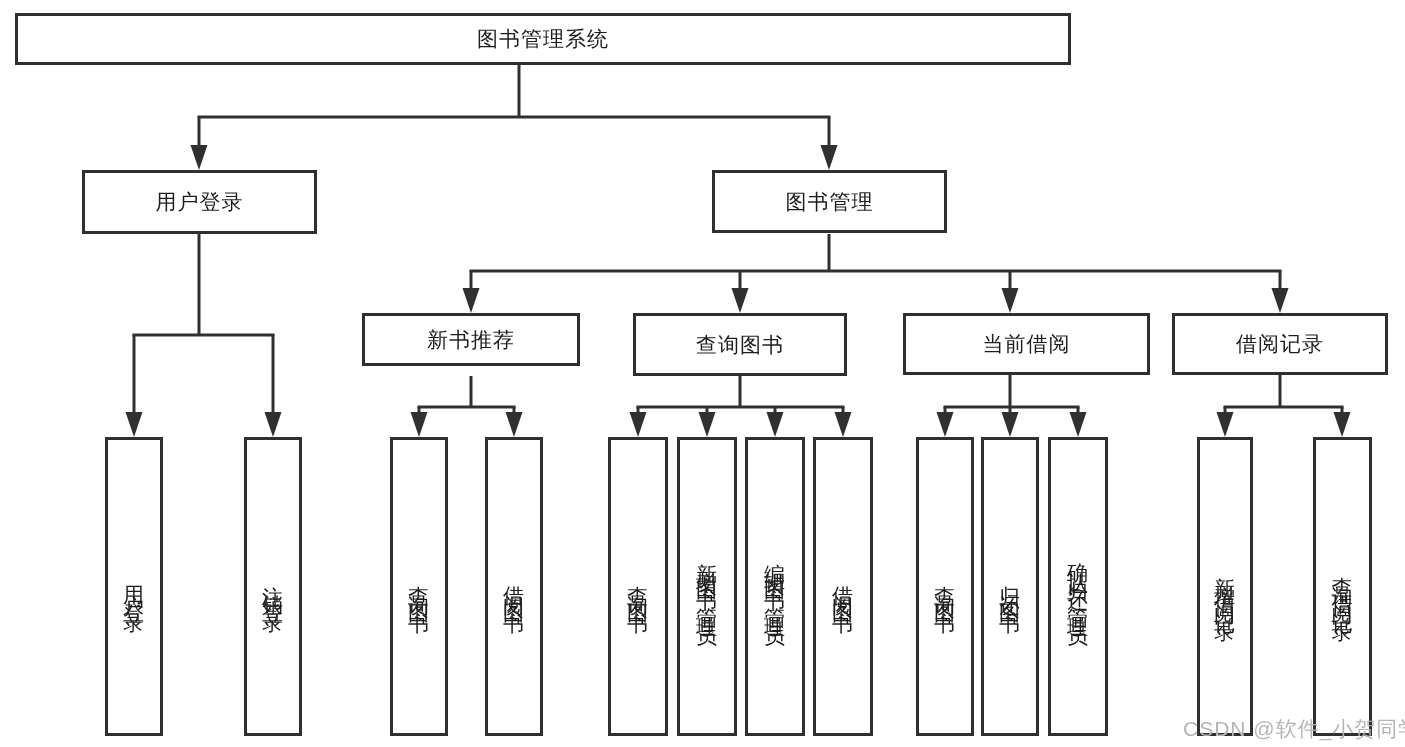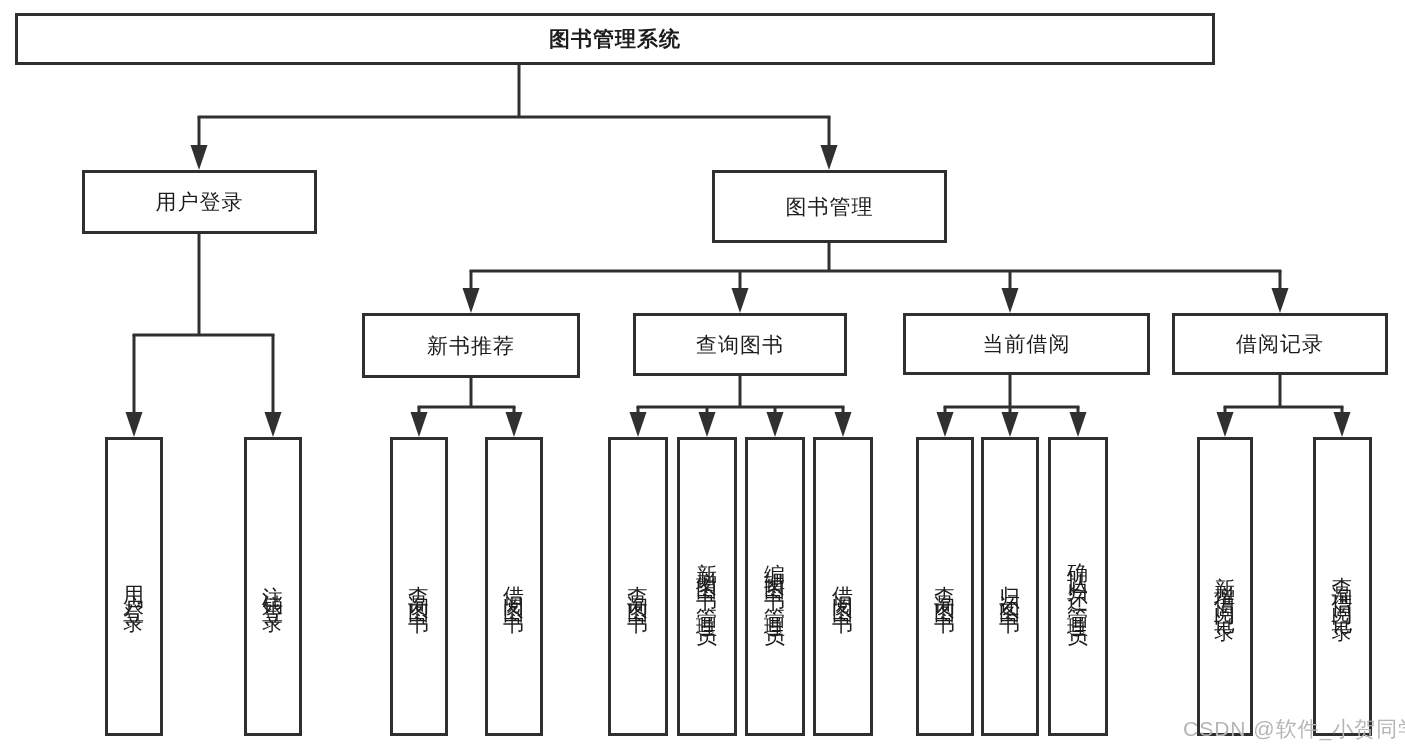--- a/index.html
+++ b/index.html
@@ -133,32 +133,32 @@
     <g>
       <line x1="1280" y1="375" x2="1280" y2="407"></line>
       <line x1="1223.5" y1="407" x2="1343.5" y2="407"></line>
       <line x1="1225" y1="407" x2="1225" y2="420"></line>
       <polygon points="1216.5,412 1233.5,412 1225,437"></polygon>
       <line x1="1342" y1="407" x2="1342" y2="420"></line>
       <polygon points="1333.5,412 1350.5,412 1342,437"></polygon>
     </g>
   </svg>
 
-  <div class="node" style="left:15px; top:13px; width:1200px; height:52px;font-weight:bold;">
+  <div class="node" style="left:15px; top:13px; width:1056px; height:52px;">
     <span class="label">图书管理系统</span>
   </div>
 
   <div class="node" style="left:82px; top:170px; width:235px; height:64px;">
     <span class="label">用户登录</span>
   </div>
-  <div class="node" style="left:712px; top:170px; width:235px; height:73px;">
+  <div class="node" style="left:712px; top:170px; width:235px; height:63px;">
     <span class="label">图书管理</span>
   </div>
 
-  <div class="node" style="left:362px; top:313px; width:218px; height:65px;">
+  <div class="node" style="left:362px; top:313px; width:218px; height:53px;">
     <span class="label">新书推荐</span>
   </div>
   <div class="node" style="left:633px; top:313px; width:214px; height:63px;">
     <span class="label">查询图书</span>
   </div>
   <div class="node" style="left:903px; top:313px; width:247px; height:62px;">
     <span class="label">当前借阅</span>
   </div>
   <div class="node" style="left:1172px; top:313px; width:216px; height:62px;">
     <span class="label">借阅记录</span>

